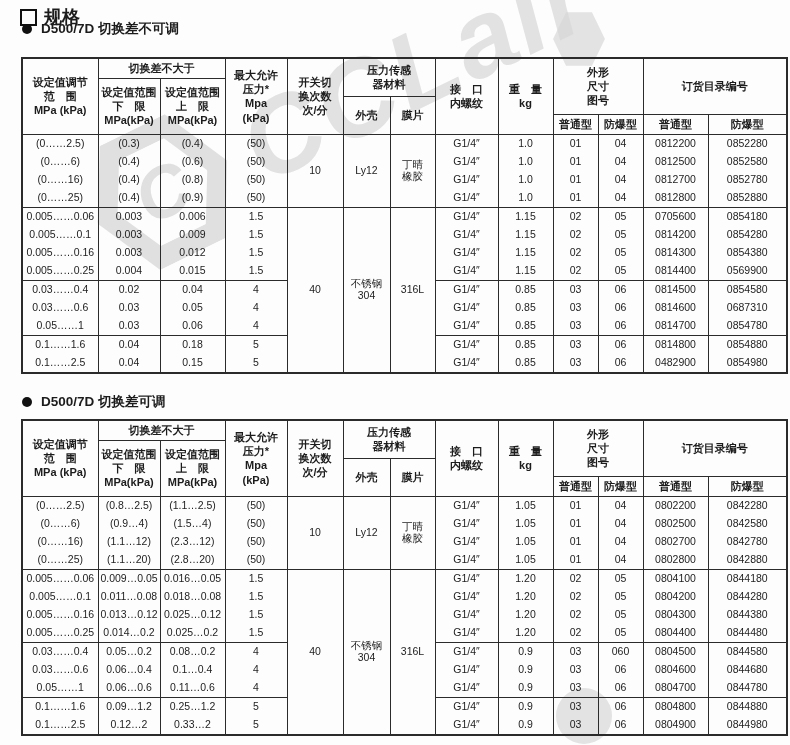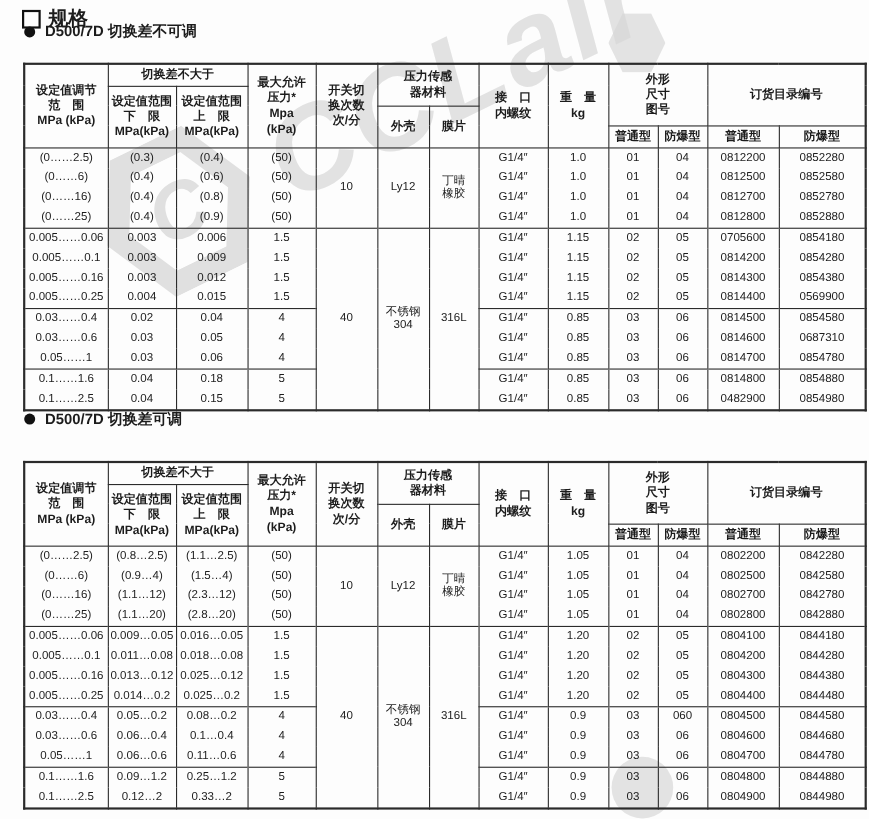--- a/index.html
+++ b/index.html
@@ -22,21 +22,21 @@
     font-size:72px;font-weight:bold;font-style:italic;color:#bdbdbd;}
   .wm-text{font-size:108px;font-weight:bold;font-style:italic;color:#c2c2c2;letter-spacing:3px;white-space:nowrap;}
   .wm-frag-top{position:absolute;left:552px;top:10px;width:54px;height:58px;background:#d7d7d7;opacity:.7;
     clip-path:polygon(26% 4%,74% 4%,98% 50%,74% 96%,26% 96%,2% 50%);}
   .wm-frag-bottom{position:absolute;left:556px;top:688px;width:56px;height:56px;background:#d9d9d9;opacity:.75;border-radius:50%;}
   
   .content{position:absolute;inset:0;z-index:1;}
   .page-title{position:absolute;left:20px;top:5px;font-size:18px;font-weight:bold;display:flex;align-items:center;gap:7px;}
   .sq{display:inline-block;width:13px;height:13px;border:2px solid #111;background:transparent;}
   .section-title{position:absolute;left:22px;font-size:13.5px;font-weight:bold;display:flex;align-items:center;gap:9px;}
-  .st1{top:20px;} .st2{top:372px;justify-content:center;}
+  .st1{top:20px;} .st2{top:393px;justify-content:center;}
   .dot{display:inline-block;width:10px;height:10px;border-radius:50%;background:#111;}
   .tbl-wrap1{position:absolute;left:21px;top:57px;}
   .tbl-wrap2{position:absolute;left:21px;top:419px;}
   table{border-collapse:collapse;table-layout:fixed;width:765px;border:2px solid #2b2b2b;background:transparent;}
   th,td{border-left:1px solid #2b2b2b;border-right:1px solid #2b2b2b;padding:0 1px;text-align:center;vertical-align:middle;overflow:hidden;}
   thead th{font-weight:bold;font-size:11px;line-height:1.3;white-space:pre-line;border-bottom:1px solid #2b2b2b;}
   thead tr.h1{height:20px;} thead tr.h2{height:18px;} thead tr.h3{height:18px;} thead tr.h4{height:20px;}
   tbody td{font-size:10.5px;height:18px;line-height:1.1;white-space:pre-line;}
   tbody tr.gs td{border-top:1.5px solid #2b2b2b;}
 </style>

